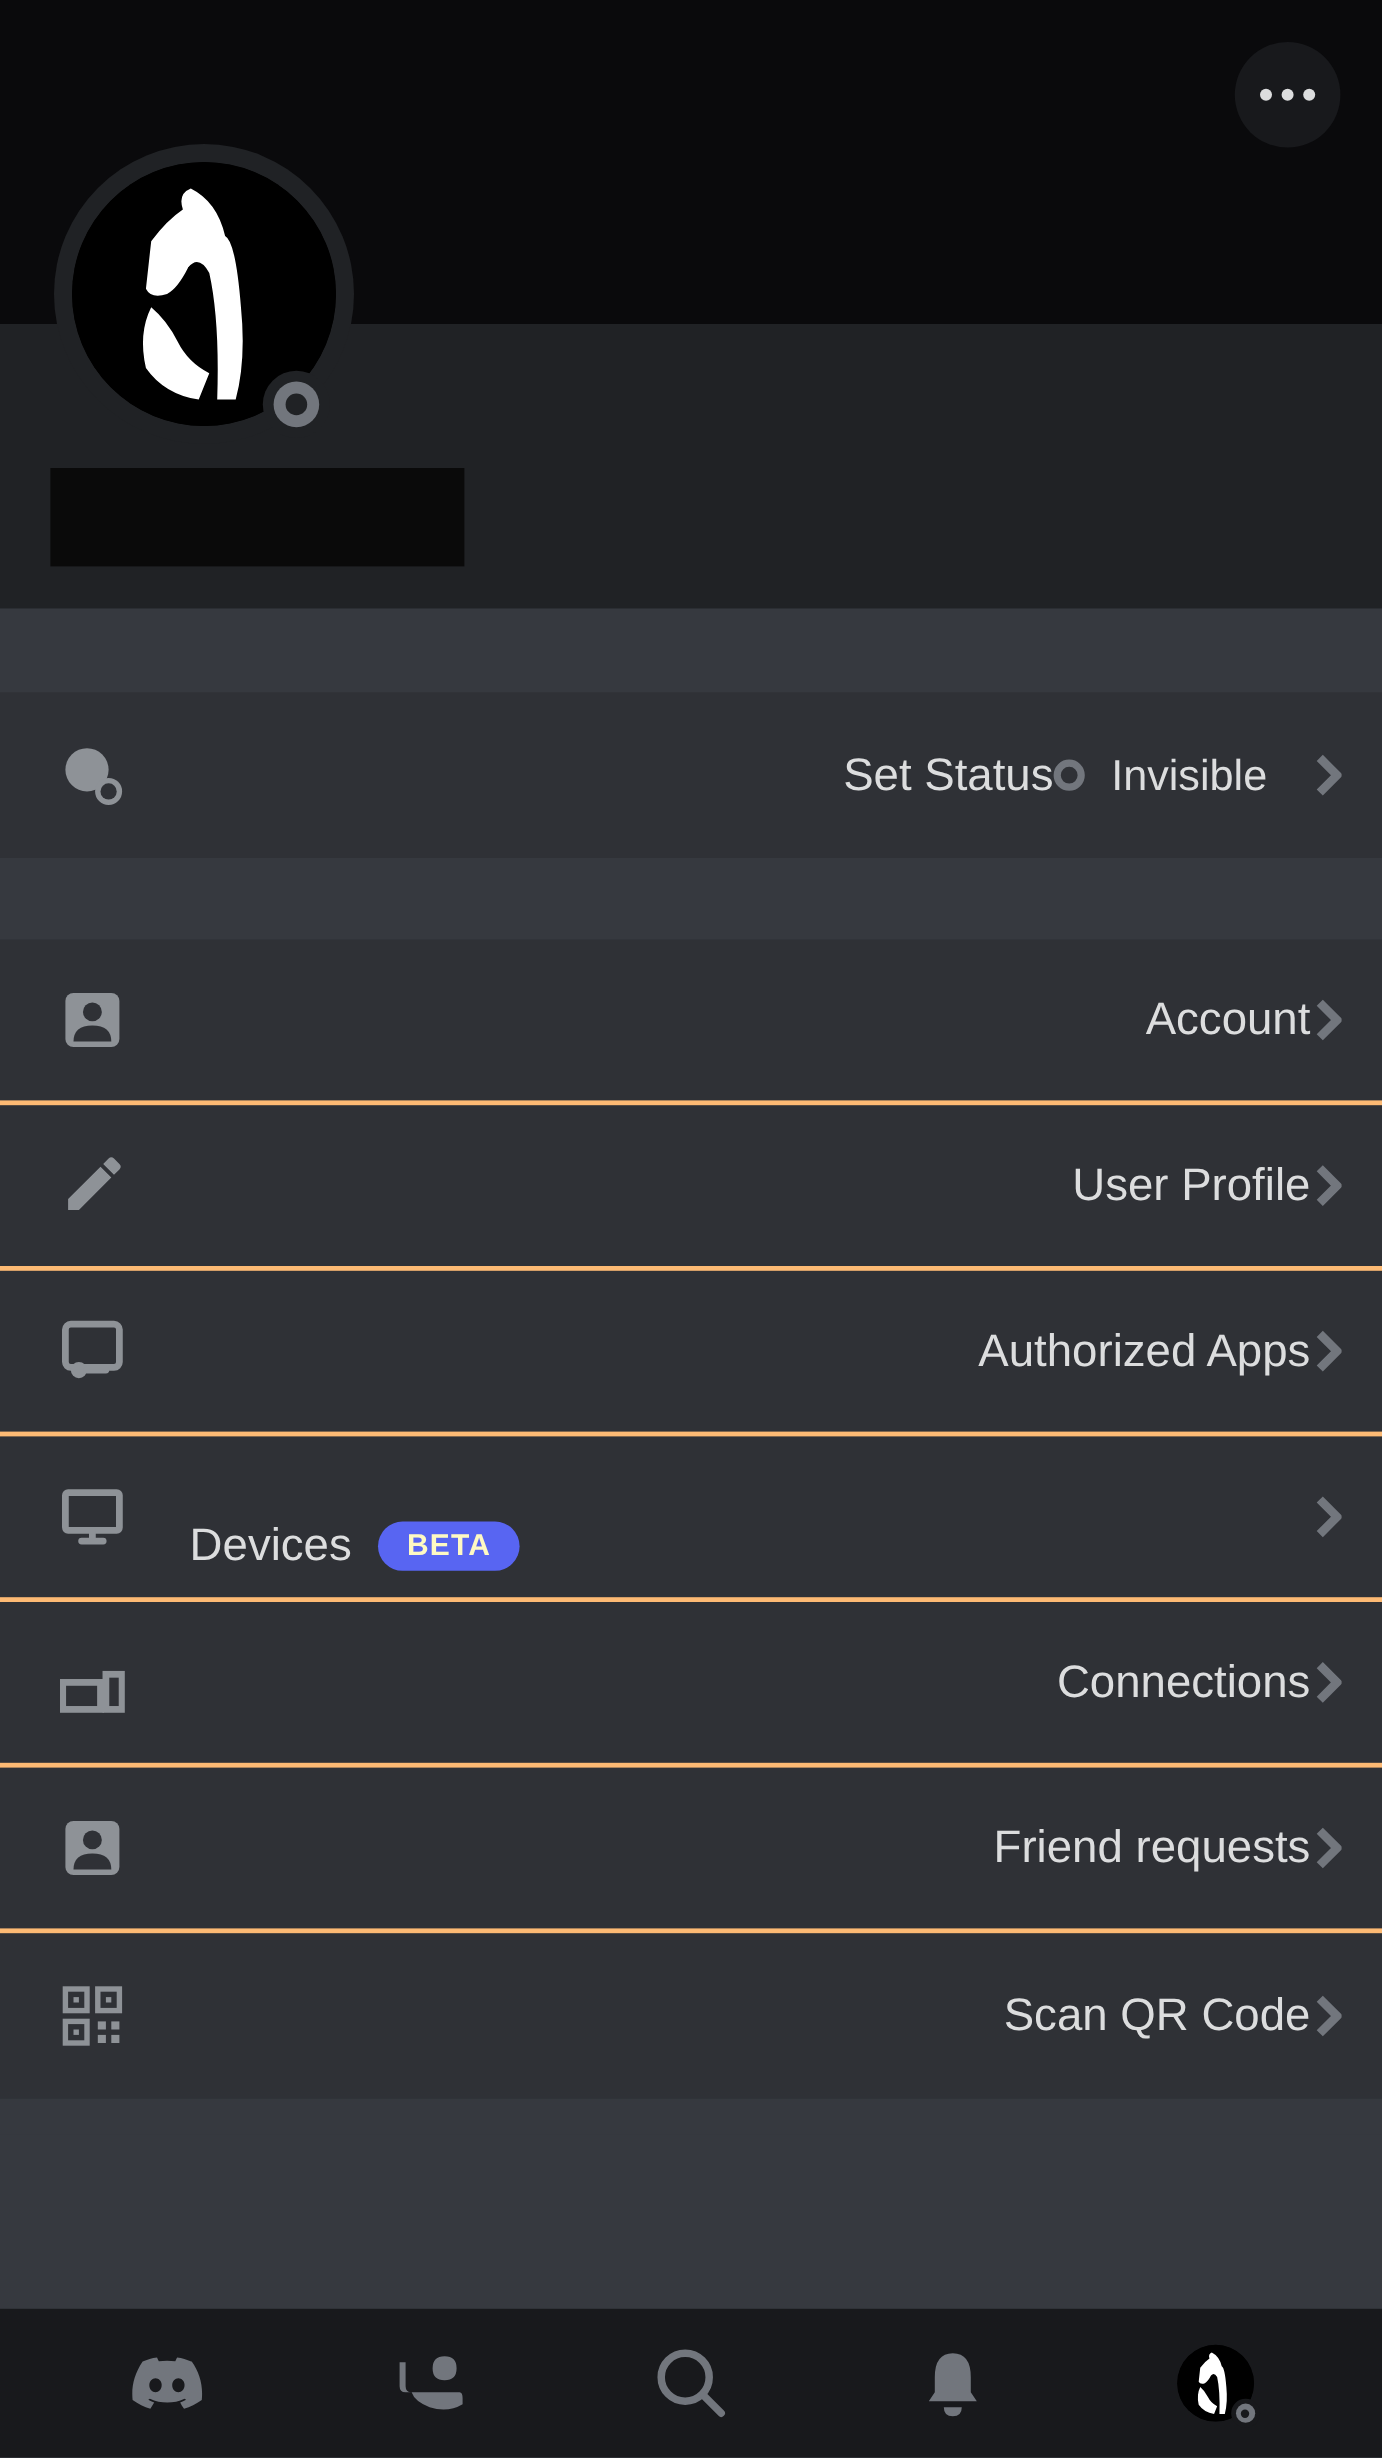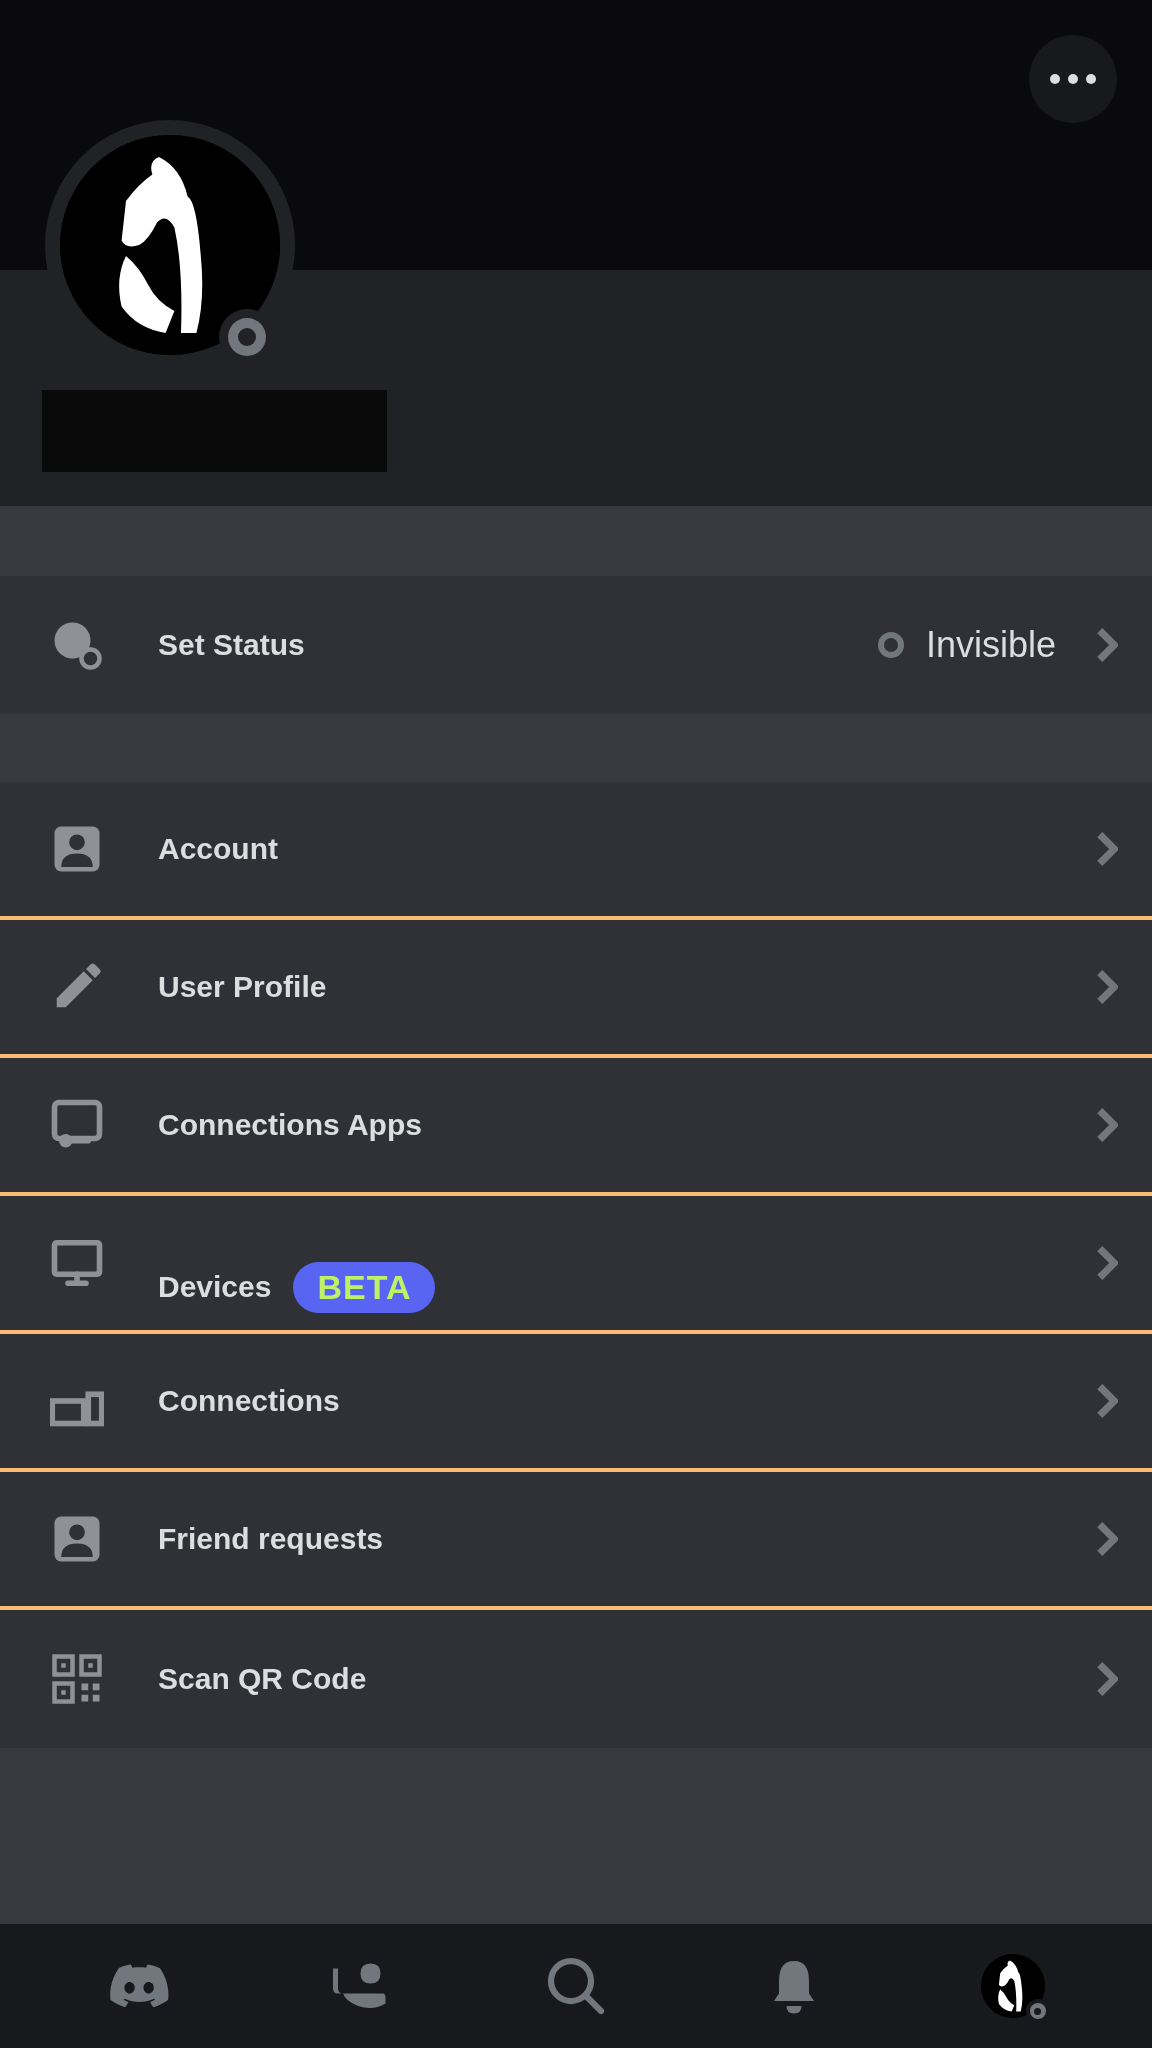--- a/index.html
+++ b/index.html
@@ -124,24 +124,25 @@
     margin-right: 54px;
     display: flex;
     align-items: center;
     justify-content: center;
     fill: #8e9297;
     color: #8e9297;
   }
   .list-icon svg { width: 100%; height: 100%; }
 
   .list-label {
-    font-size: 30px;
-    font-weight: 700;
+    font-size: 38px;
+    font-weight: 400;
     color: #dcddde;
     flex: 1;
+    text-align: right;
   }
 
   .status-value {
     display: flex;
     align-items: center;
     gap: 22px;
     margin-right: 36px;
   }
   .status-dot-ring {
     width: 26px;
@@ -159,22 +160,22 @@
     width: 30px;
     height: 30px;
     display: flex;
     align-items: center;
     justify-content: center;
   }
   .chevron svg { width: 22px; height: 36px; fill: none; stroke: #72767d; stroke-width: 4; }
 
   .badge {
     background: #5865f2;
-    color: #bef264;
-    font-size: 34px;
+    color: #fef9c3;
+    font-size: 25px;
     font-weight: 700;
     padding: 6px 24px;
     border-radius: 30px;
     margin-left: 22px;
     letter-spacing: 1px;
   }
 
   .label-row { display: flex; align-items: center; flex: 1; margin-top: 48px; }
 
   .scan-item { border-bottom: none; }
@@ -329,21 +330,21 @@
 
 
     <div class="list-item">
       <div class="list-icon">
         <svg viewBox="0 0 24 24">
             <rect x="2" y="2" width="20" height="16" rx="2" fill="none" stroke="#8e9297" stroke-width="2.5"></rect>
             <circle cx="7" cy="19" r="3" fill="#8e9297"></circle>
             <path d="M10 19 L17 19" stroke="#8e9297" stroke-width="2.5" stroke-linecap="round"></path>
           </svg>
       </div>
-      <span class="list-label">Connections Apps</span>
+      <span class="list-label">Authorized Apps</span>
       <div class="chevron">
           <svg viewBox="0 0 12 20">
             <path d="M2 2 L10 10 L2 18"></path>
           </svg>
         </div>
     </div>
 
     <div class="list-item">
       <div class="list-icon">
         <svg viewBox="0 0 24 24">

